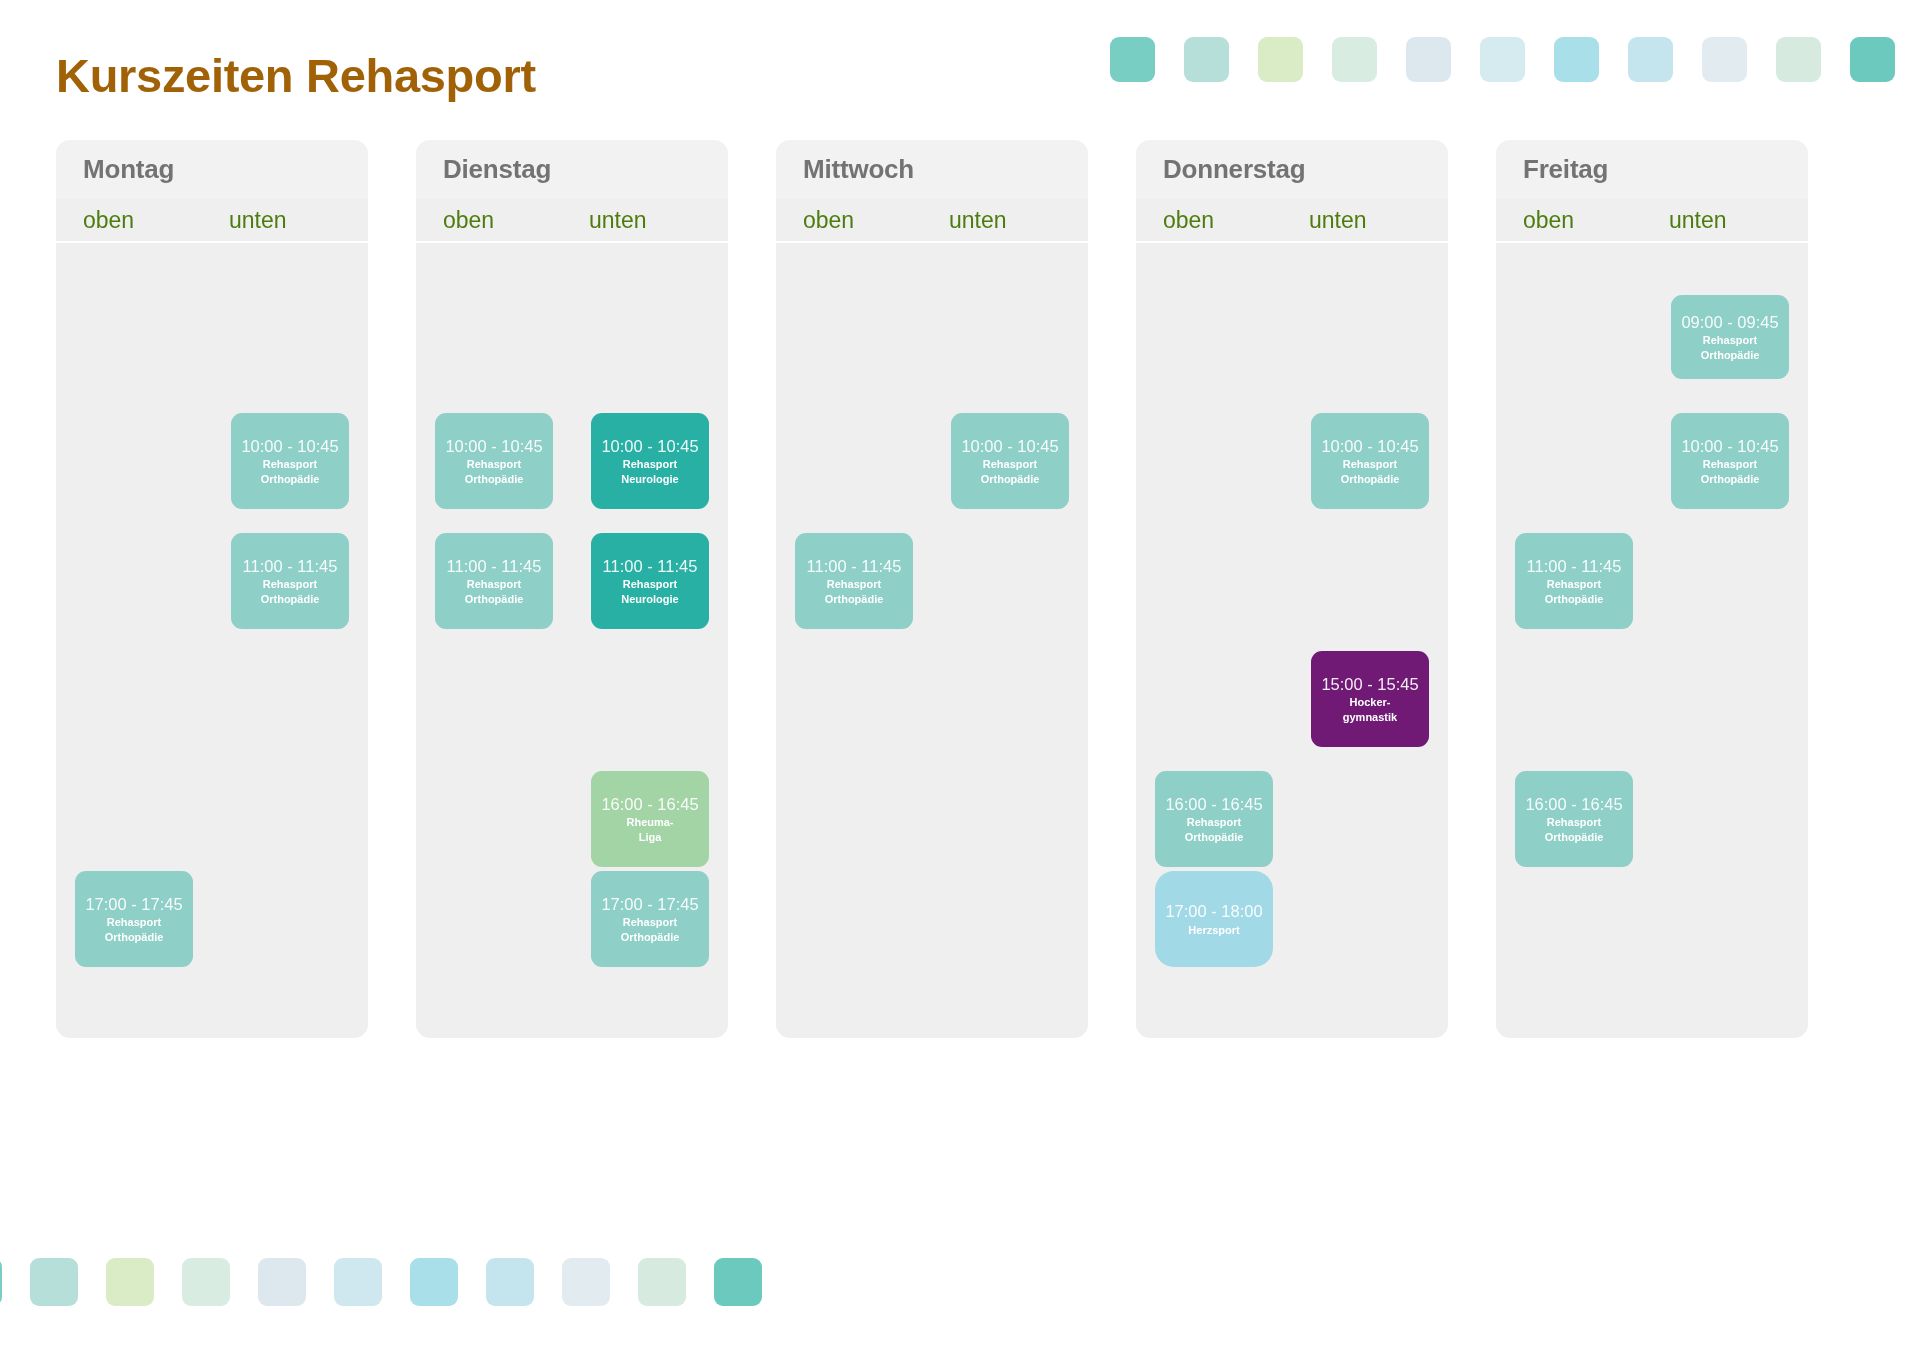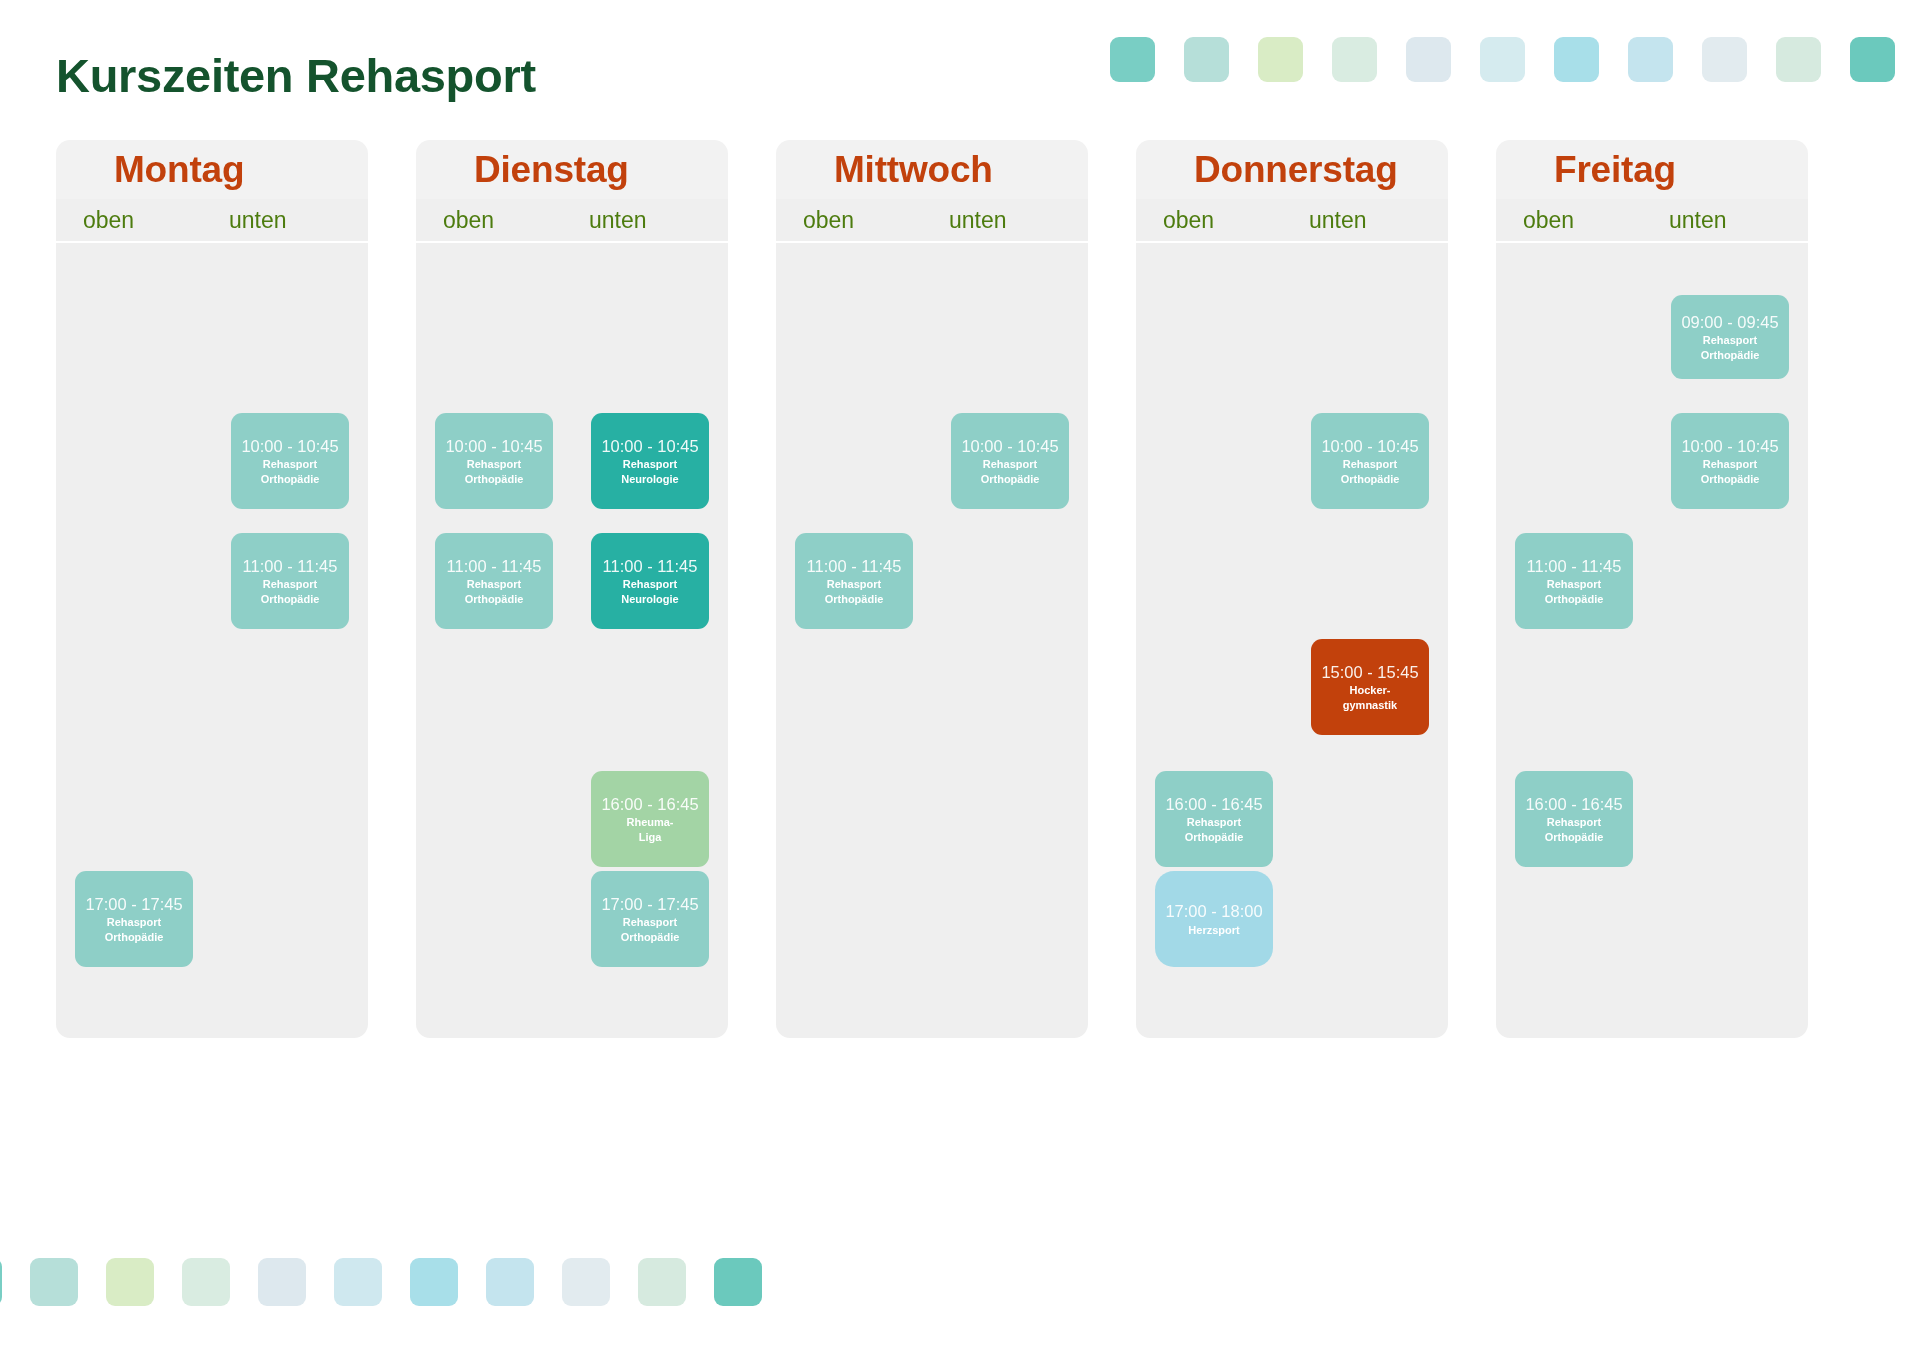--- a/index.html
+++ b/index.html
@@ -17,21 +17,21 @@
     -webkit-font-smoothing: antialiased;
   }
 
   
   .page-title {
     position: absolute;
     left: 56px;
     top: 48px;
     font-size: 47px;
     font-weight: bold;
-    color: #14532d;
+    color: #a16207;
     letter-spacing: -0.3px;
     white-space: nowrap;
   }
 
   
   .swatch-strip {
     position: absolute;
     display: flex;
     align-items: flex-start;
   }
@@ -75,25 +75,24 @@
   .day-head {
     background: #f2f2f2;
     border-radius: 14px 14px 0 0;
     height: 59px;
     display: flex;
     align-items: center;
     padding-left: 27px;
     box-sizing: border-box;
   }
   .day-name {
-    font-size: 37px;
+    font-size: 26px;
     font-weight: bold;
-    color: #c2410c;
+    color: #737373;
     letter-spacing: -0.2px;
-    margin-left: 31px;
   }
 
   .slot-head {
     background: #efefef;
     height: 44px;
     display: flex;
     align-items: center;
     box-sizing: border-box;
     border-bottom: 2px solid #ffffff;
   }
@@ -321,21 +320,21 @@
           </div>
         </div>
         <div class="lane unten">
           <div class="event" style="top: 170px; height: 96px; background: rgb(142, 207, 199);">
             <div class="ev-time">10:00 - 10:45</div>
             <div class="ev-name">
               <span>Rehasport</span>
               <span>Orthopädie</span>
             </div>
           </div>
-          <div class="event" style="top: 396px; height: 96px; background: #c2410c; justify-content: center;">
+          <div class="event" style="top: 408px; height: 96px; background: #701a75; justify-content: center;">
             <div class="ev-time">15:00 - 15:45</div>
             <div class="ev-name">
               <span>Hocker-</span>
               <span>gymnastik</span>
             </div>
           </div>
         </div>
       </div>
     </div>
     <div class="day-col">

